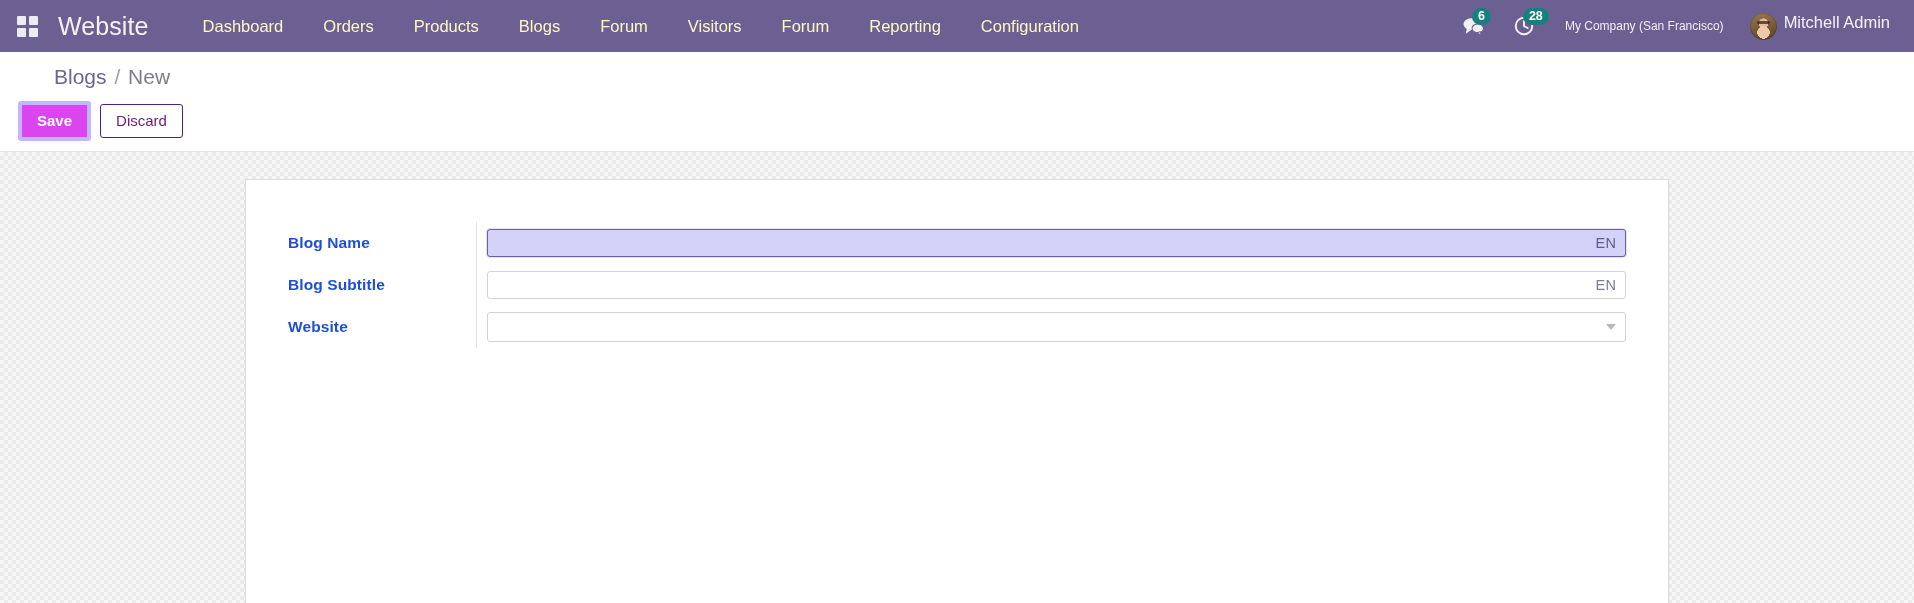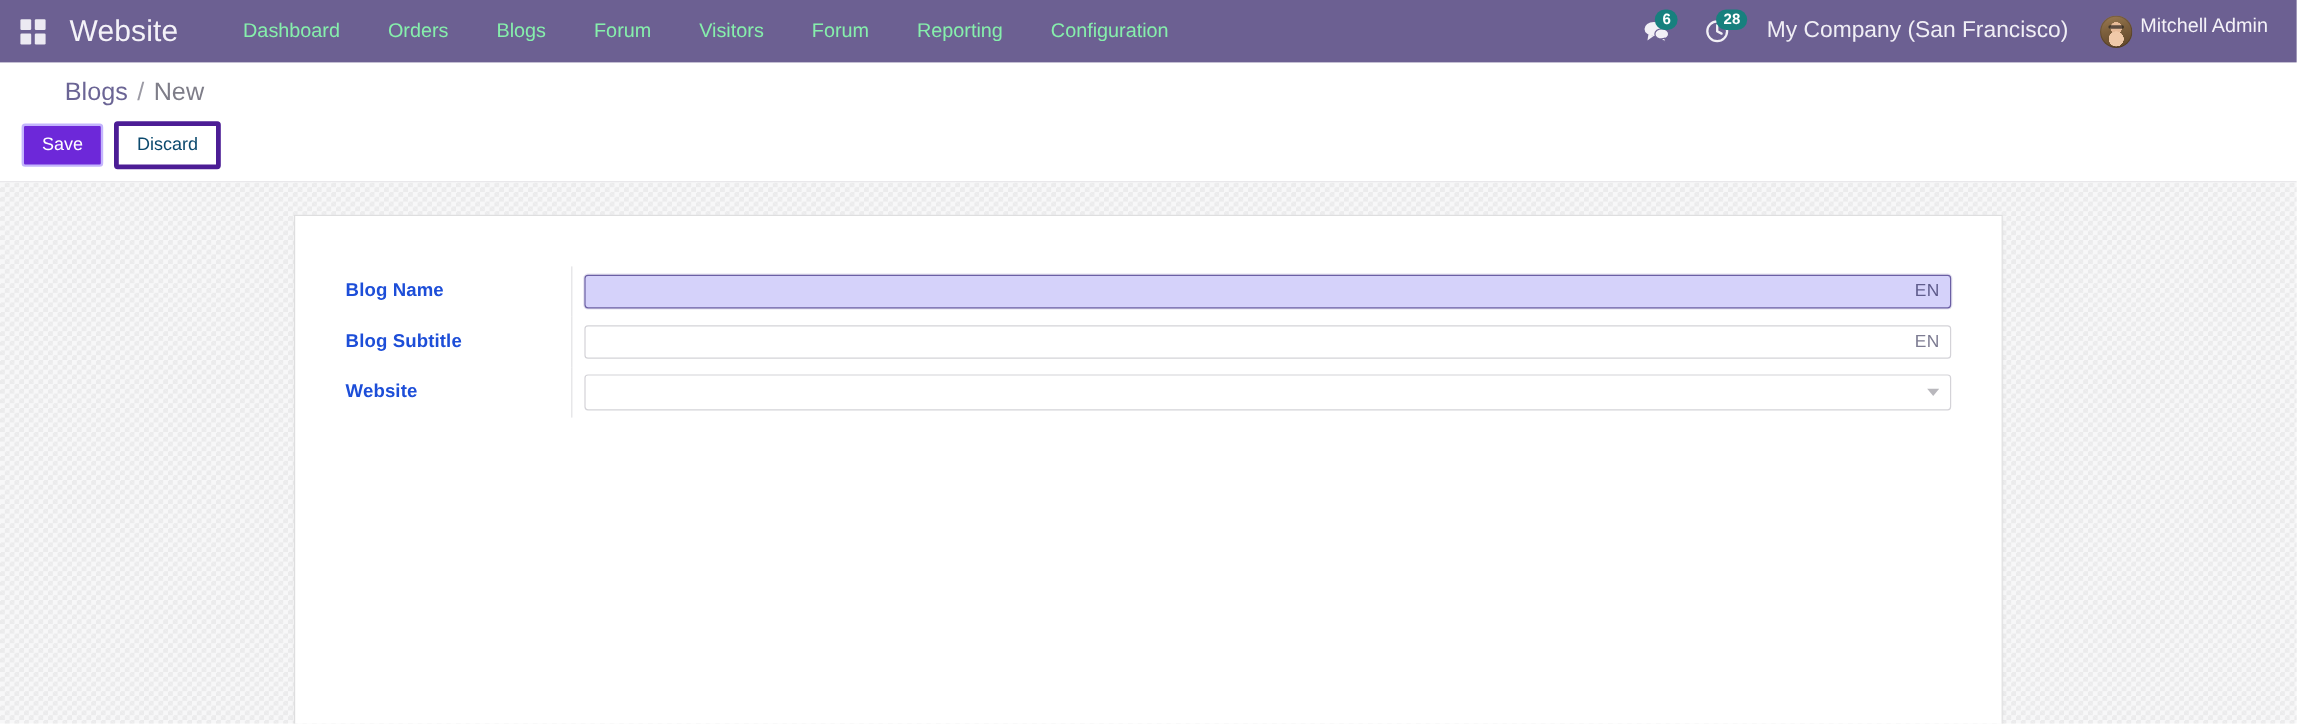--- a/index.html
+++ b/index.html
@@ -41,21 +41,21 @@
     letter-spacing: .1px;
     cursor: pointer;
     white-space: nowrap;
   }
   .menu {
     display: flex;
     align-items: center;
     height: 100%;
   }
   .menu-item {
-    color: #86efac;
+    color: #fef9c3;
     font-size: 16.5px;
     padding: 0 20px;
     line-height: 52px;
     cursor: pointer;
     white-space: nowrap;
     text-align: center;
   }
 
   .nav-right {
     margin-left: auto;
@@ -78,21 +78,21 @@
     font-size: 12.5px;
     font-weight: bold;
     border-radius: 10px;
     padding: 1px 6px 2px 6px;
     min-width: 19px;
     text-align: center;
     line-height: 14px;
   }
   .company {
     color: #f0eef5;
-    font-size: 19px;
+    font-size: 12px;
     padding: 0 16px;
     line-height: 52px;
     cursor: pointer;
     white-space: nowrap;
   }
   .userbox {
     display: flex; align-items: flex-start;
     padding: 0 6px 0 10px;
     cursor: pointer;
   }
@@ -142,28 +142,29 @@
   .btn-row { display: flex; align-items: center; gap: 9px; }
   .btn {
     font-size: 15px;
     padding: 6px 15px 7px 15px;
     border-radius: 3px;
     cursor: pointer;
     line-height: 19px;
     white-space: nowrap;
   }
   .btn-primary {
-    background: #6d28d9;
+    background: #d946ef;
     color: #ffffff;
-    border: 2px solid #c4b5fd;
+    border: 4px solid #c4b5fd;
+    font-weight: bold;
   }
   .btn-secondary {
     background: #ffffff;
-    color: #0c4a6e;
-    border: 4px solid #4c1d95;
+    color: #701a75;
+    border: 1px solid #4c1d95;
   }
 
   
   .content {
     height: calc(603px - 52px - 92px);
     background-color: #f7f7f8;
     background-image:
       linear-gradient(45deg, #ebebec 25%, transparent 25%, transparent 75%, #ebebec 75%),
       linear-gradient(45deg, #ebebec 25%, transparent 25%, transparent 75%, #ebebec 75%);
     background-size: 8px 8px;
@@ -268,20 +269,21 @@
       <i></i>
       <i></i>
     </span>
   </div>
 
   <div class="brand">Website</div>
 
   <div class="menu">
     <div class="menu-item">Dashboard</div>
     <div class="menu-item">Orders</div>
+    <div class="menu-item">Products</div>
     <div class="menu-item">Blogs</div>
     <div class="menu-item">Forum</div>
     <div class="menu-item">Visitors</div>
     <div class="menu-item">Forum</div>
     <div class="menu-item">Reporting</div>
     <div class="menu-item">Configuration</div>
   </div>
 
   <div class="nav-right">
 

